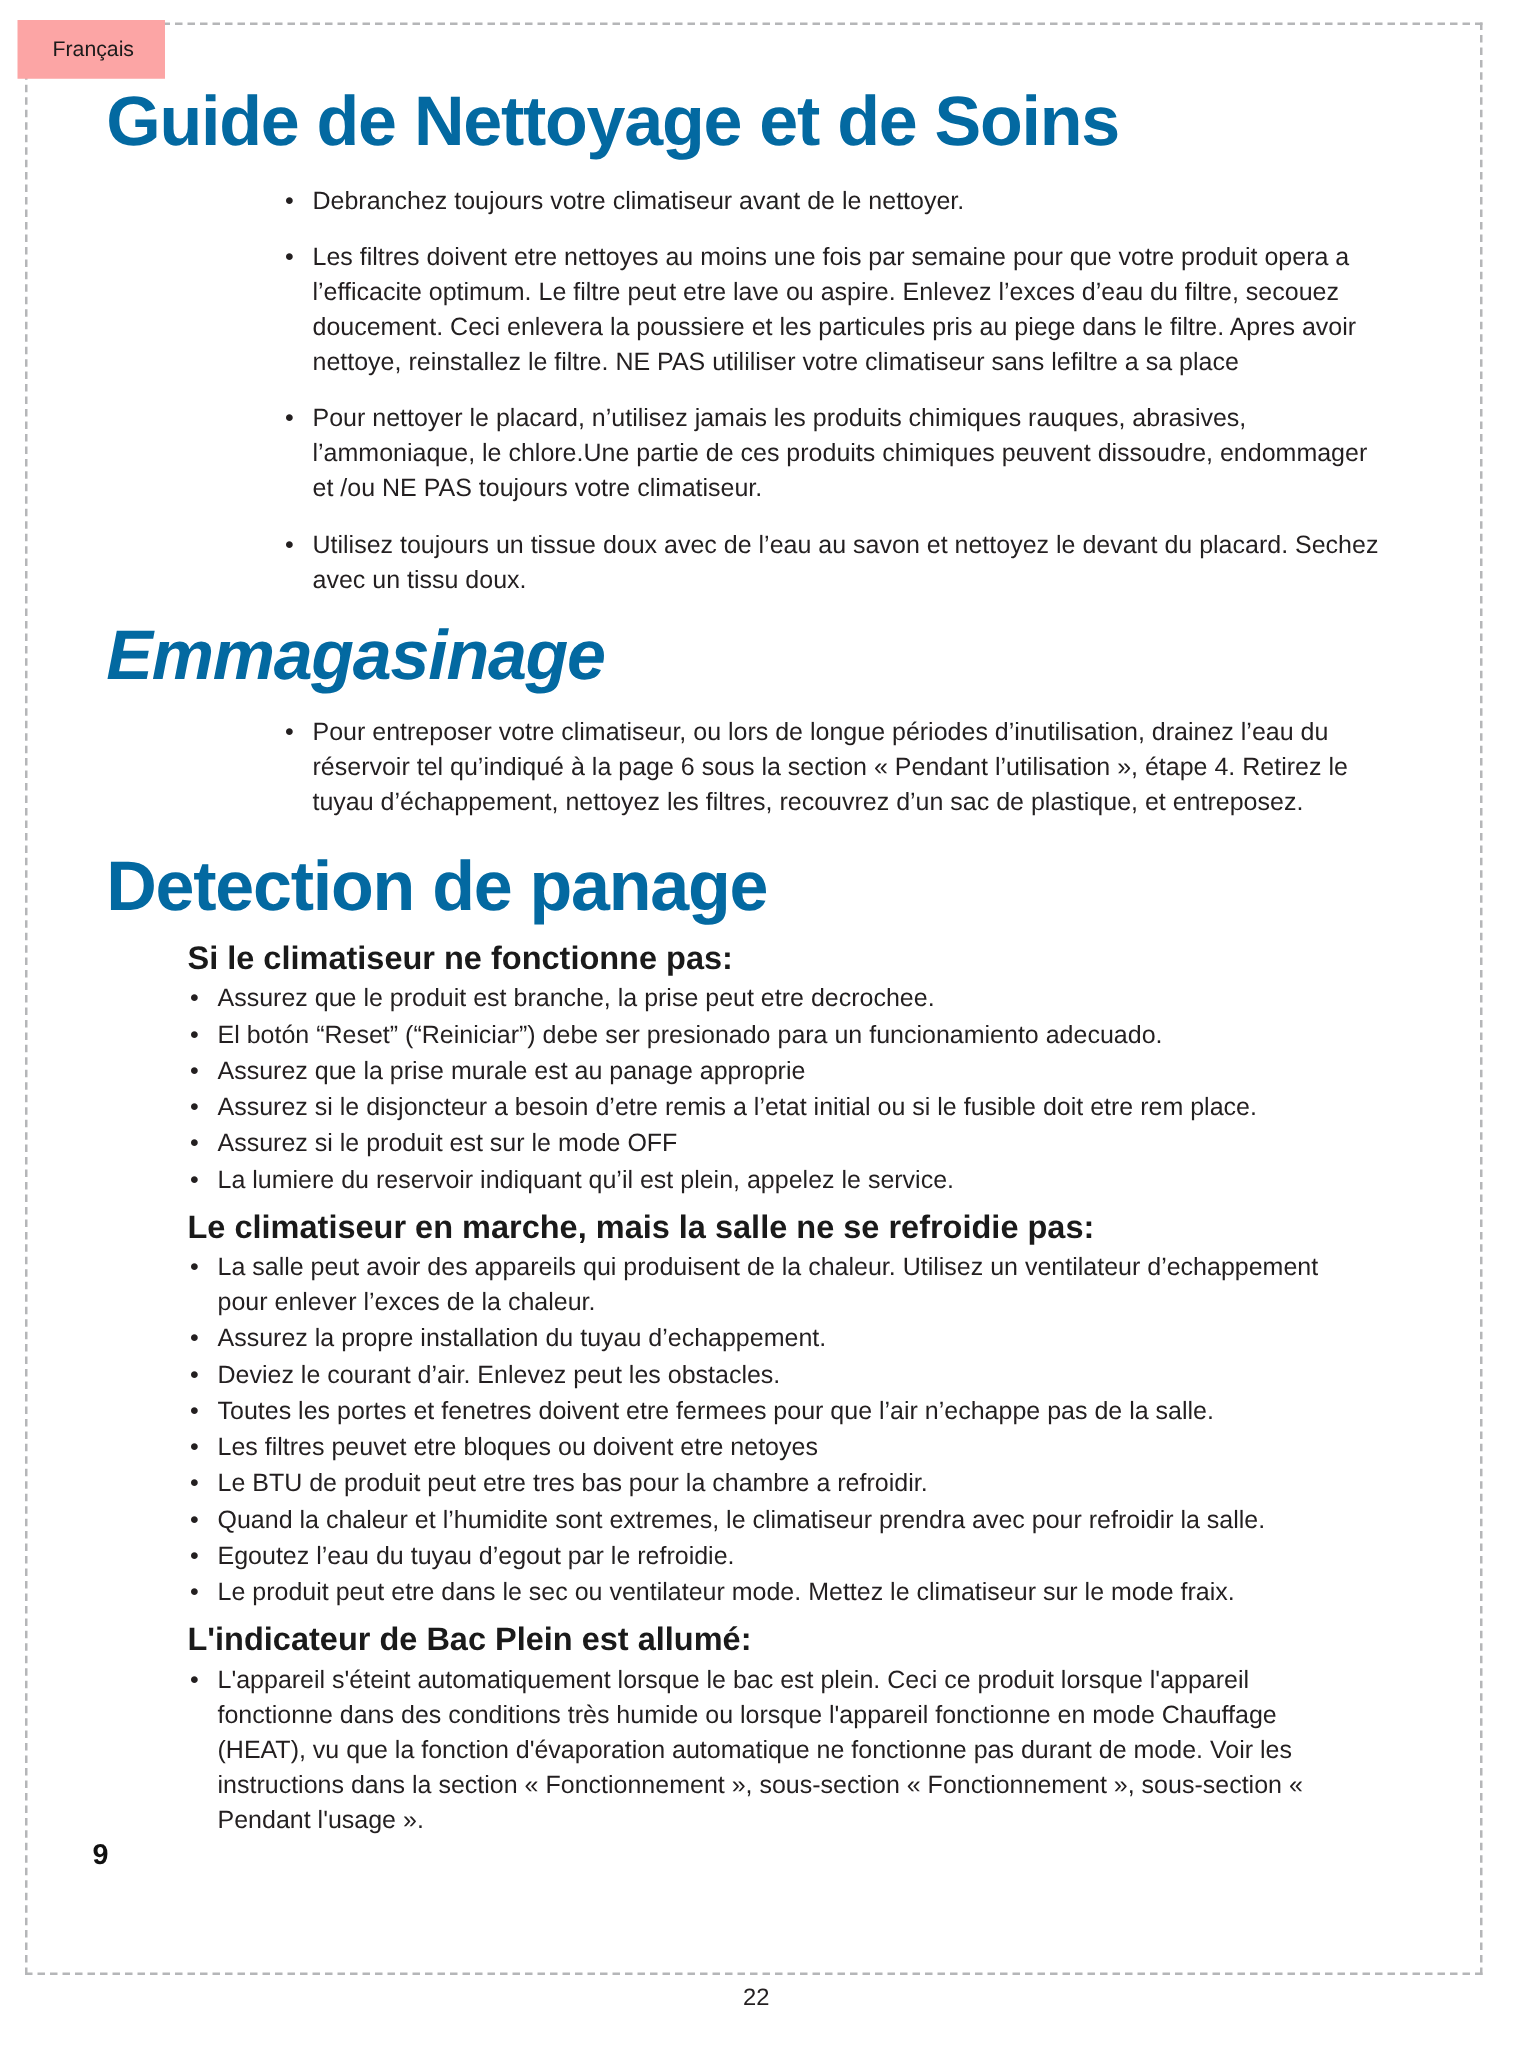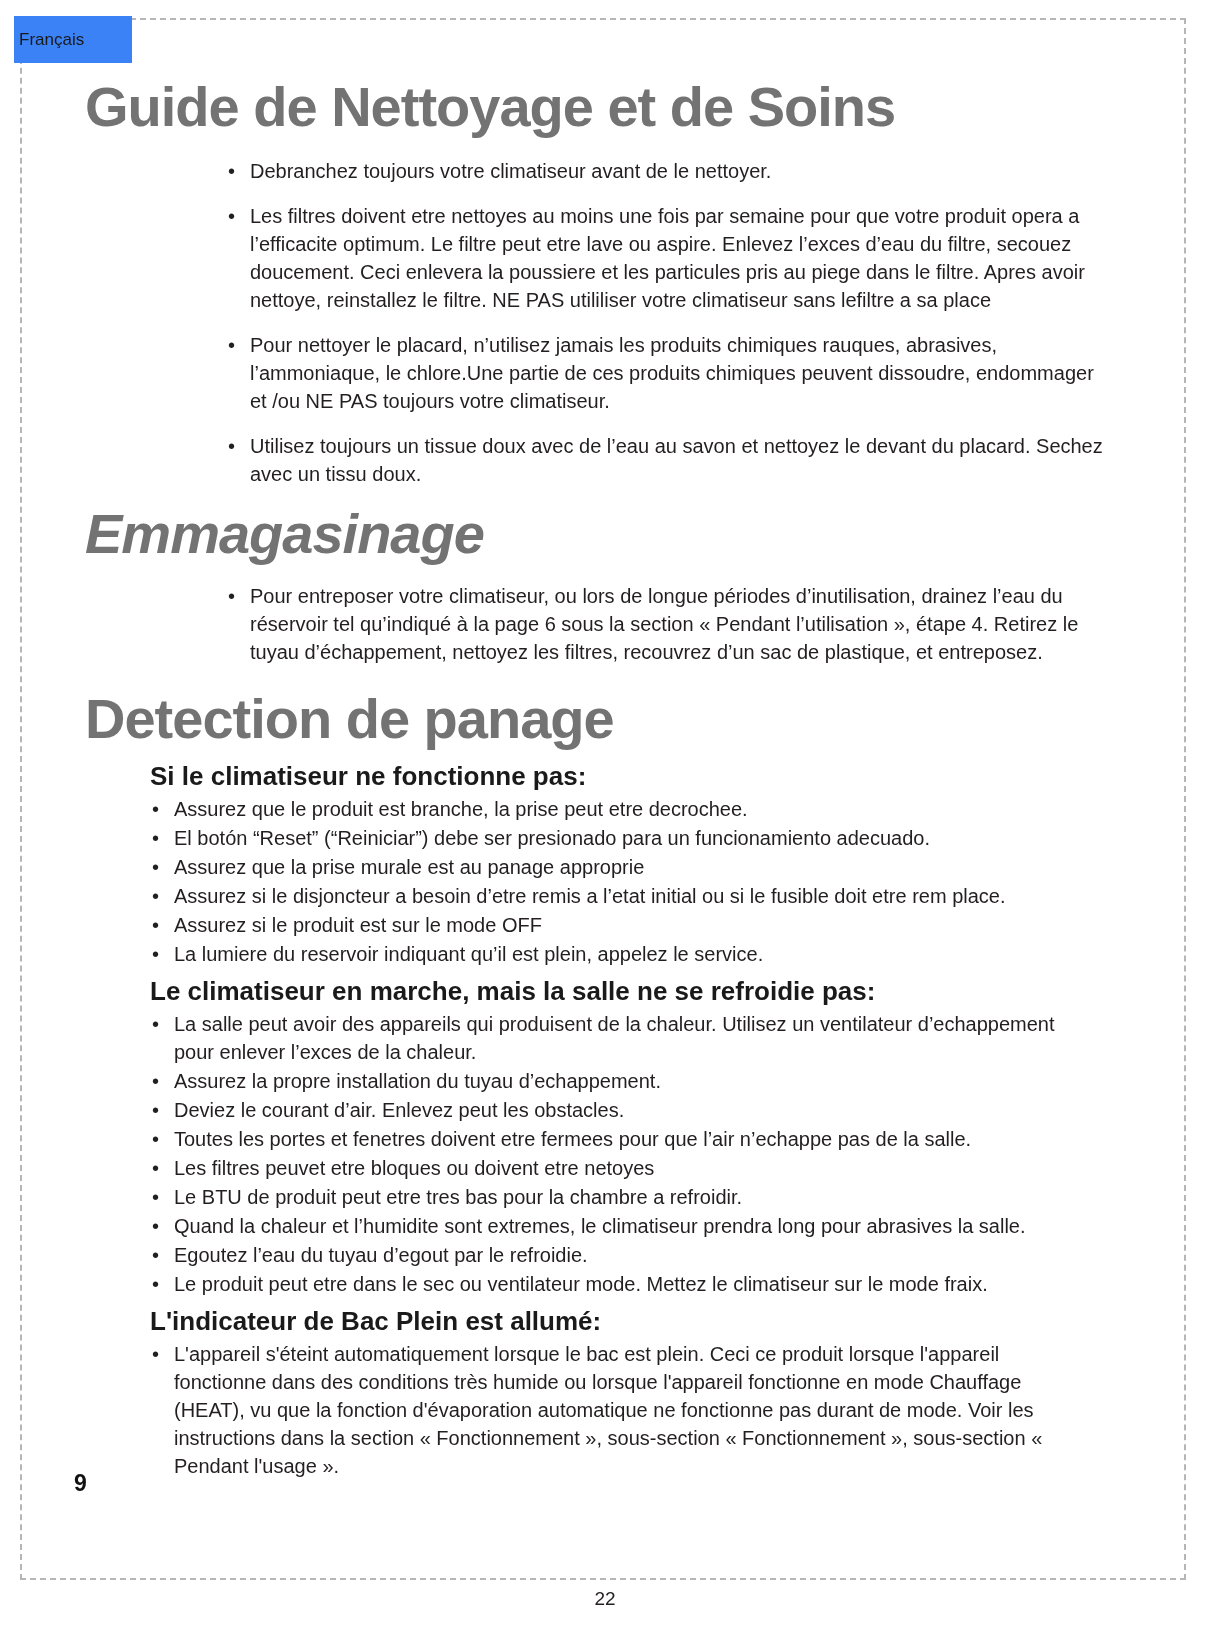--- a/index.html
+++ b/index.html
@@ -7,27 +7,27 @@
     width:1210px;height:1639px;position:relative;background:#ffffff;
     font-family:"Liberation Sans", sans-serif;color:#231f20;
     -webkit-font-smoothing:antialiased;
   }
   .page-border{
     position:absolute;left:20px;top:18px;right:24px;bottom:59px;
     border:2px dashed #b5b6b8;pointer-events:none;
   }
   .lang-tab{
     position:absolute;left:14px;top:16px;width:118px;height:47px;
-    background:#3b82f6;display:flex;align-items:center;padding-left:5px;
+    background:#fca5a5;display:flex;align-items:center;padding-left:28px;
     box-sizing:border-box;font-size:17px;color:#1a1a1a;z-index:2;
   }
   .content{position:absolute;left:0;top:66px;width:1210px;}
   .h1{
-    font-size:56px;font-weight:bold;color:#737373;letter-spacing:-1px;
-    margin:12px 60px 20px 85px;line-height:1.05;
+    font-size:56px;font-weight:bold;color:#0369a1;letter-spacing:-1px;
+    margin:2px 60px 20px 85px;line-height:1.05;
   }
   .h1.t2{margin-top:16px;margin-bottom:18px;font-style:italic;}
   .h1.t3{margin-top:24px;margin-bottom:14px;}
   .list{box-sizing:border-box;}
   .lvl1{margin-left:228px;width:888px;}
   .lvl1 .bullet-item{margin-bottom:17px;}
   .lvl2{margin-left:152px;width:934px;}
   .lvl2 .bullet-item{margin-bottom:1px;}
   .bullet-item{display:flex;align-items:flex-start;font-size:20px;line-height:28px;}
   .dot{width:22px;flex:0 0 22px;font-size:20px;line-height:28px;}
@@ -140,21 +140,21 @@
           <div class="bullet-item">
             <span class="dot">•</span>
             <span class="txt"><span>Les filtres peuvet etre bloques ou doivent etre netoyes</span></span>
           </div>
           <div class="bullet-item">
             <span class="dot">•</span>
             <span class="txt"><span>Le BTU de produit peut etre tres bas pour la chambre a refroidir.</span></span>
           </div>
           <div class="bullet-item">
             <span class="dot">•</span>
-            <span class="txt"><span>Quand la chaleur et l’humidite sont extremes, le climatiseur prendra long pour abrasives la salle.</span></span>
+            <span class="txt"><span>Quand la chaleur et l’humidite sont extremes, le climatiseur prendra avec pour refroidir la salle.</span></span>
           </div>
           <div class="bullet-item">
             <span class="dot">•</span>
             <span class="txt"><span>Egoutez l’eau du tuyau d’egout par le refroidie.</span></span>
           </div>
           <div class="bullet-item">
             <span class="dot">•</span>
             <span class="txt"><span>Le produit peut etre dans le sec ou ventilateur mode. Mettez le climatiseur sur le mode fraix.</span></span>
           </div>
         </div>

